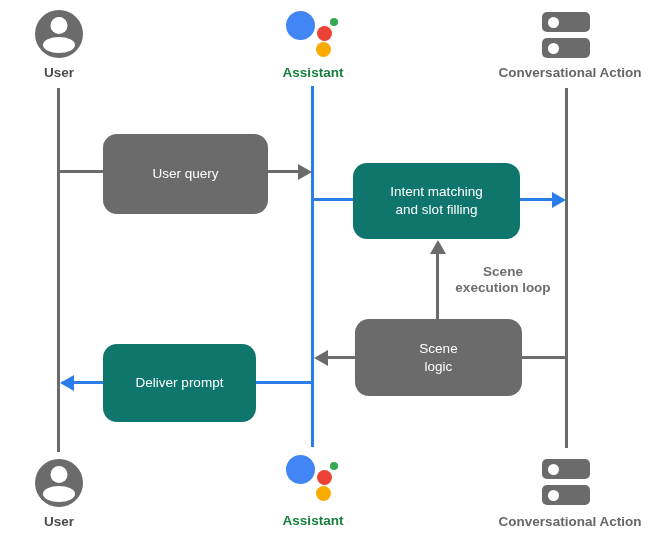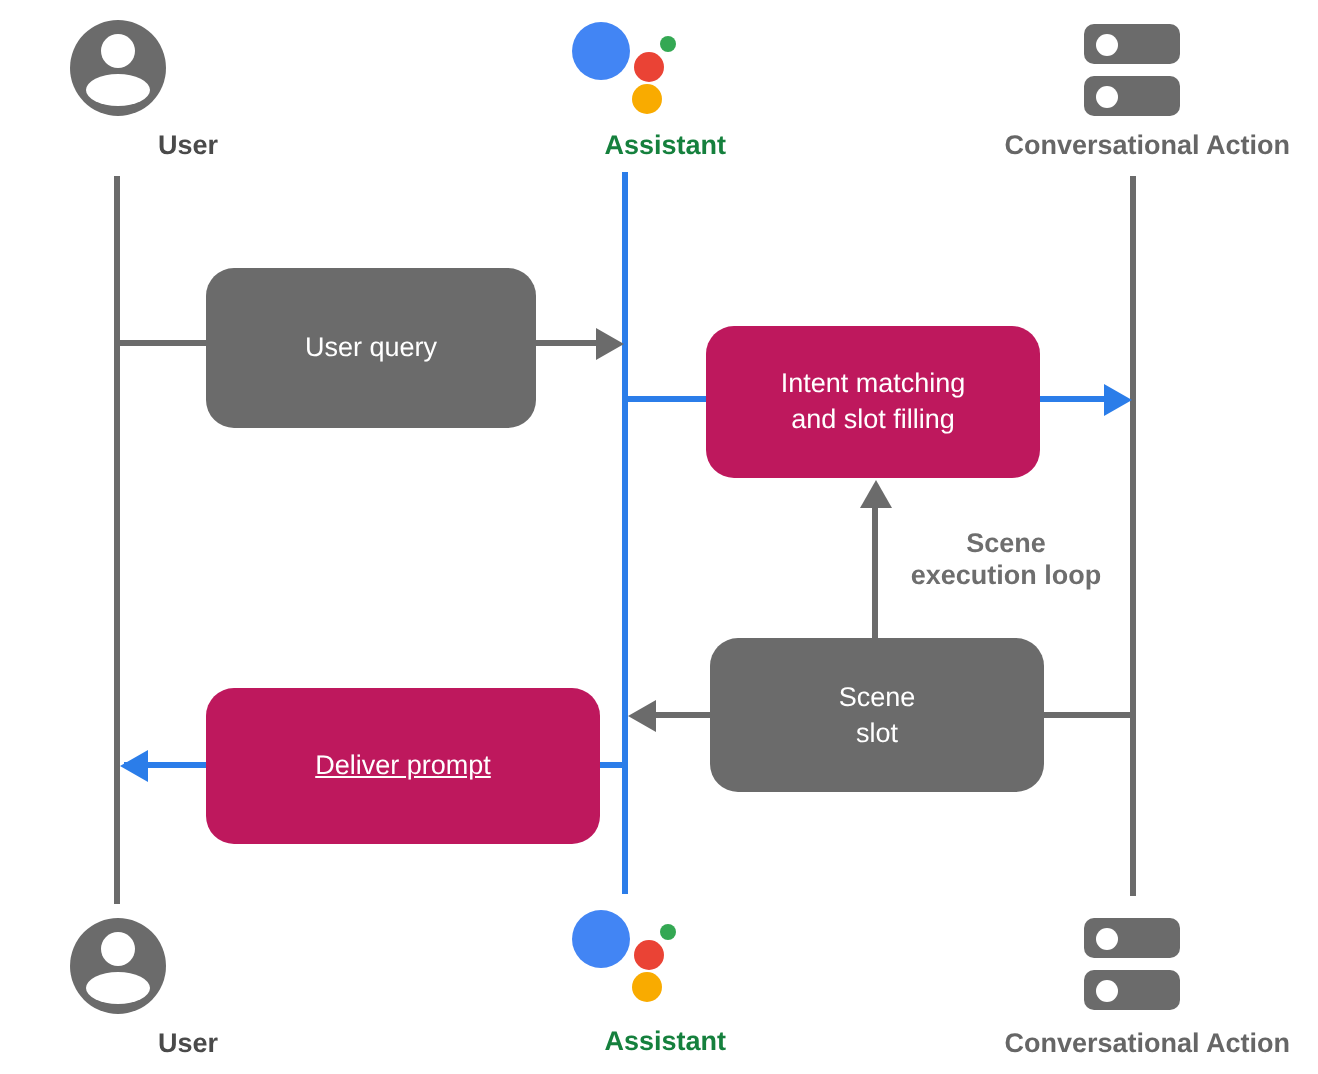--- a/index.html
+++ b/index.html
@@ -18,23 +18,23 @@
   .arrow.left{border-top:8px solid transparent;border-bottom:8px solid transparent;border-right:14px solid #6b6b6b;}
   .arrow.left.b{border-right-color:#2b7de9;}
   .arrow.up{border-left:8px solid transparent;border-right:8px solid transparent;border-bottom:14px solid #6b6b6b;}
   
   .box{
     position:absolute;border-radius:14px;color:#fff;
     display:flex;flex-direction:column;align-items:center;justify-content:center;
     font-size:13.5px;line-height:18px;text-align:center;
   }
   .box.graybg{background:#6b6b6b;}
-  .box.bluebg{background:#be185d;text-align:center;}
+  .box.bluebg{background:#0f766e;text-align:center;}
   
-  .actor-label{position:absolute;text-align:right;font-weight:bold;font-size:13.5px;}
+  .actor-label{position:absolute;text-align:center;font-weight:bold;font-size:13.5px;}
   .lbl-user{color:#4a4a4a;}
   .lbl-assistant{color:#15803d;}
   .lbl-action{color:#666666;}
   .loop-label{
     position:absolute;text-align:center;font-weight:bold;font-size:13.5px;
     color:#6e6e6e;line-height:16px;
   }
   
   .user-icon{position:absolute;width:48px;height:48px;border-radius:50%;background:#6b6b6b;}
   .user-icon .head{position:absolute;left:50%;transform:translateX(-50%);top:7px;width:17px;height:17px;border-radius:50%;background:#fff;}
@@ -80,26 +80,26 @@
   <div class="arrow up" style="left:430px;top:240px;"></div>
   <div class="loop-label" style="left:433px;top:264px;width:140px;">
     <div>Scene</div>
     <div>execution loop</div>
   </div>
 
   <div class="hline gray" style="left:326px;top:356px;width:240px;"></div>
   <div class="arrow left" style="left:314px;top:350px;"></div>
   <div class="box graybg" style="left:355px;top:319px;width:167px;height:77px;">
     <div>Scene</div>
-    <div>slot</div>
+    <div>logic</div>
   </div>
 
   <div class="hline blue" style="left:62px;top:381px;width:249px;"></div>
   <div class="arrow left b" style="left:60px;top:375px;"></div>
-  <div class="box bluebg" style="left:103px;top:344px;width:197px;height:78px;text-decoration:underline;">
+  <div class="box bluebg" style="left:103px;top:344px;width:153px;height:78px;">
     <div>Deliver prompt</div>
   </div>
 
   <div class="user-icon" style="left:35px;top:10px;">
     <div class="head"></div>
     <div class="torso"></div>
   </div>
   <div class="actor-label lbl-user" style="left:9px;top:65px;width:100px;">User</div>
 
   <div class="assistant-icon" style="left:285px;top:9px;">

